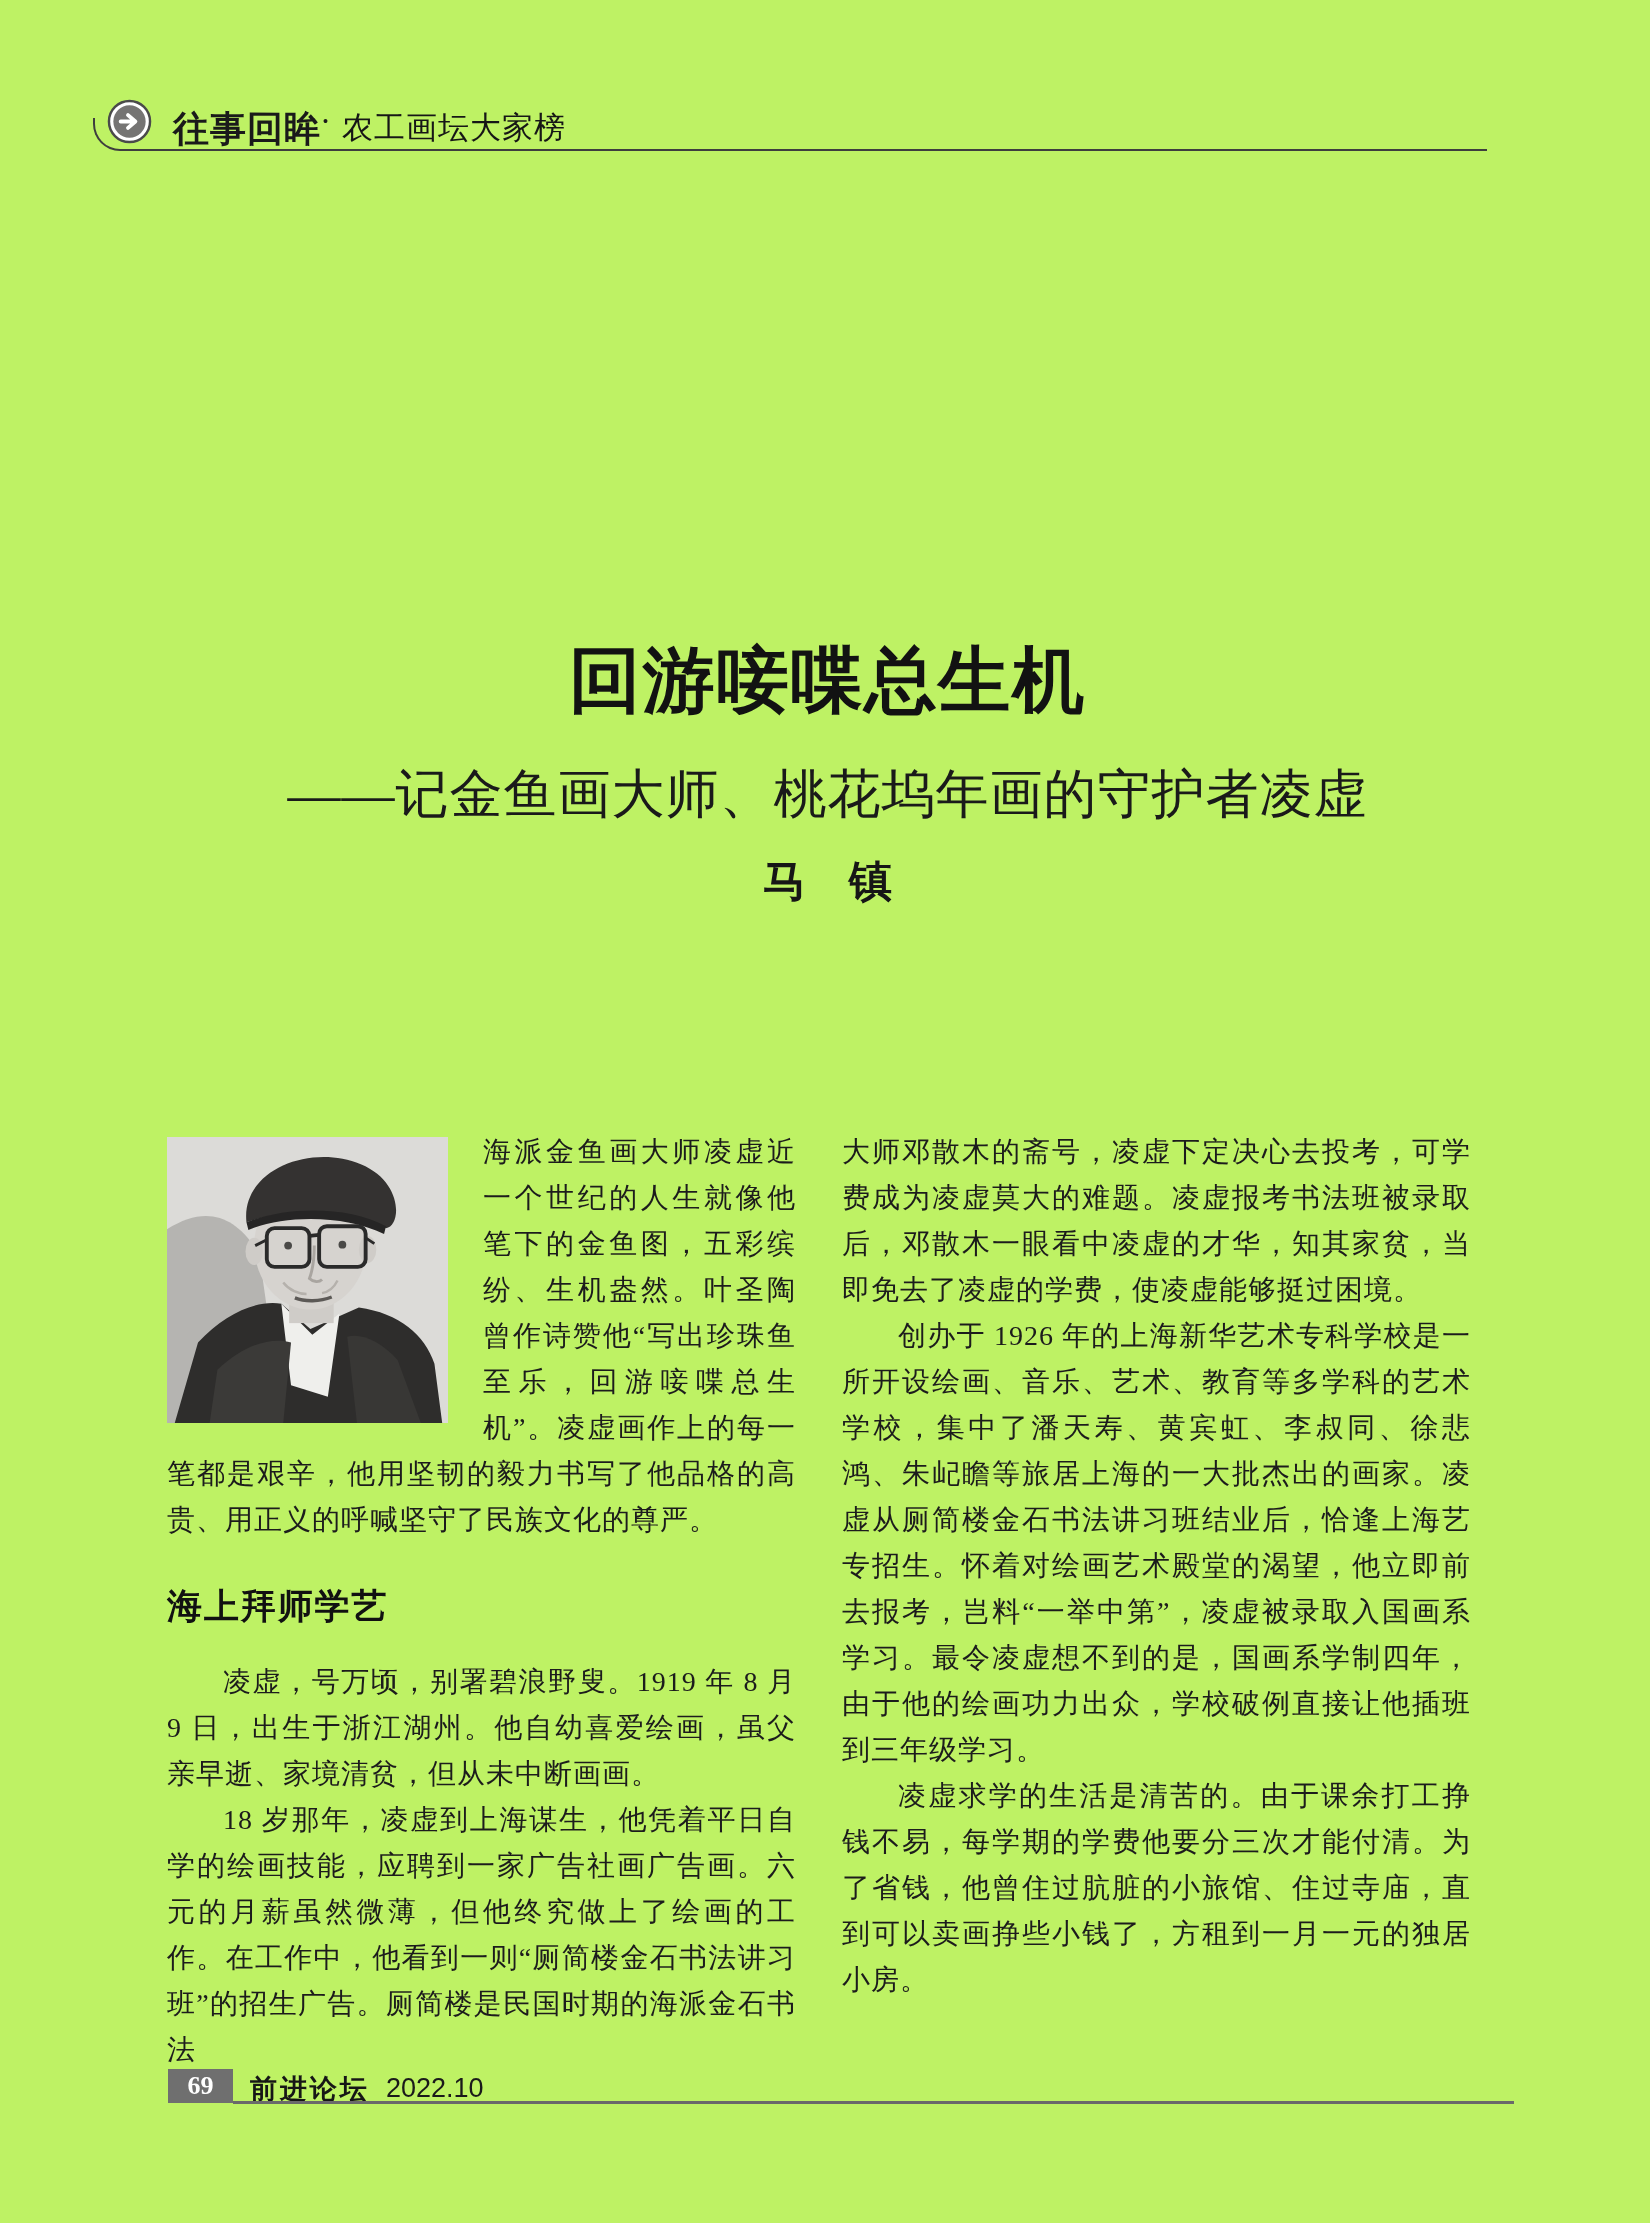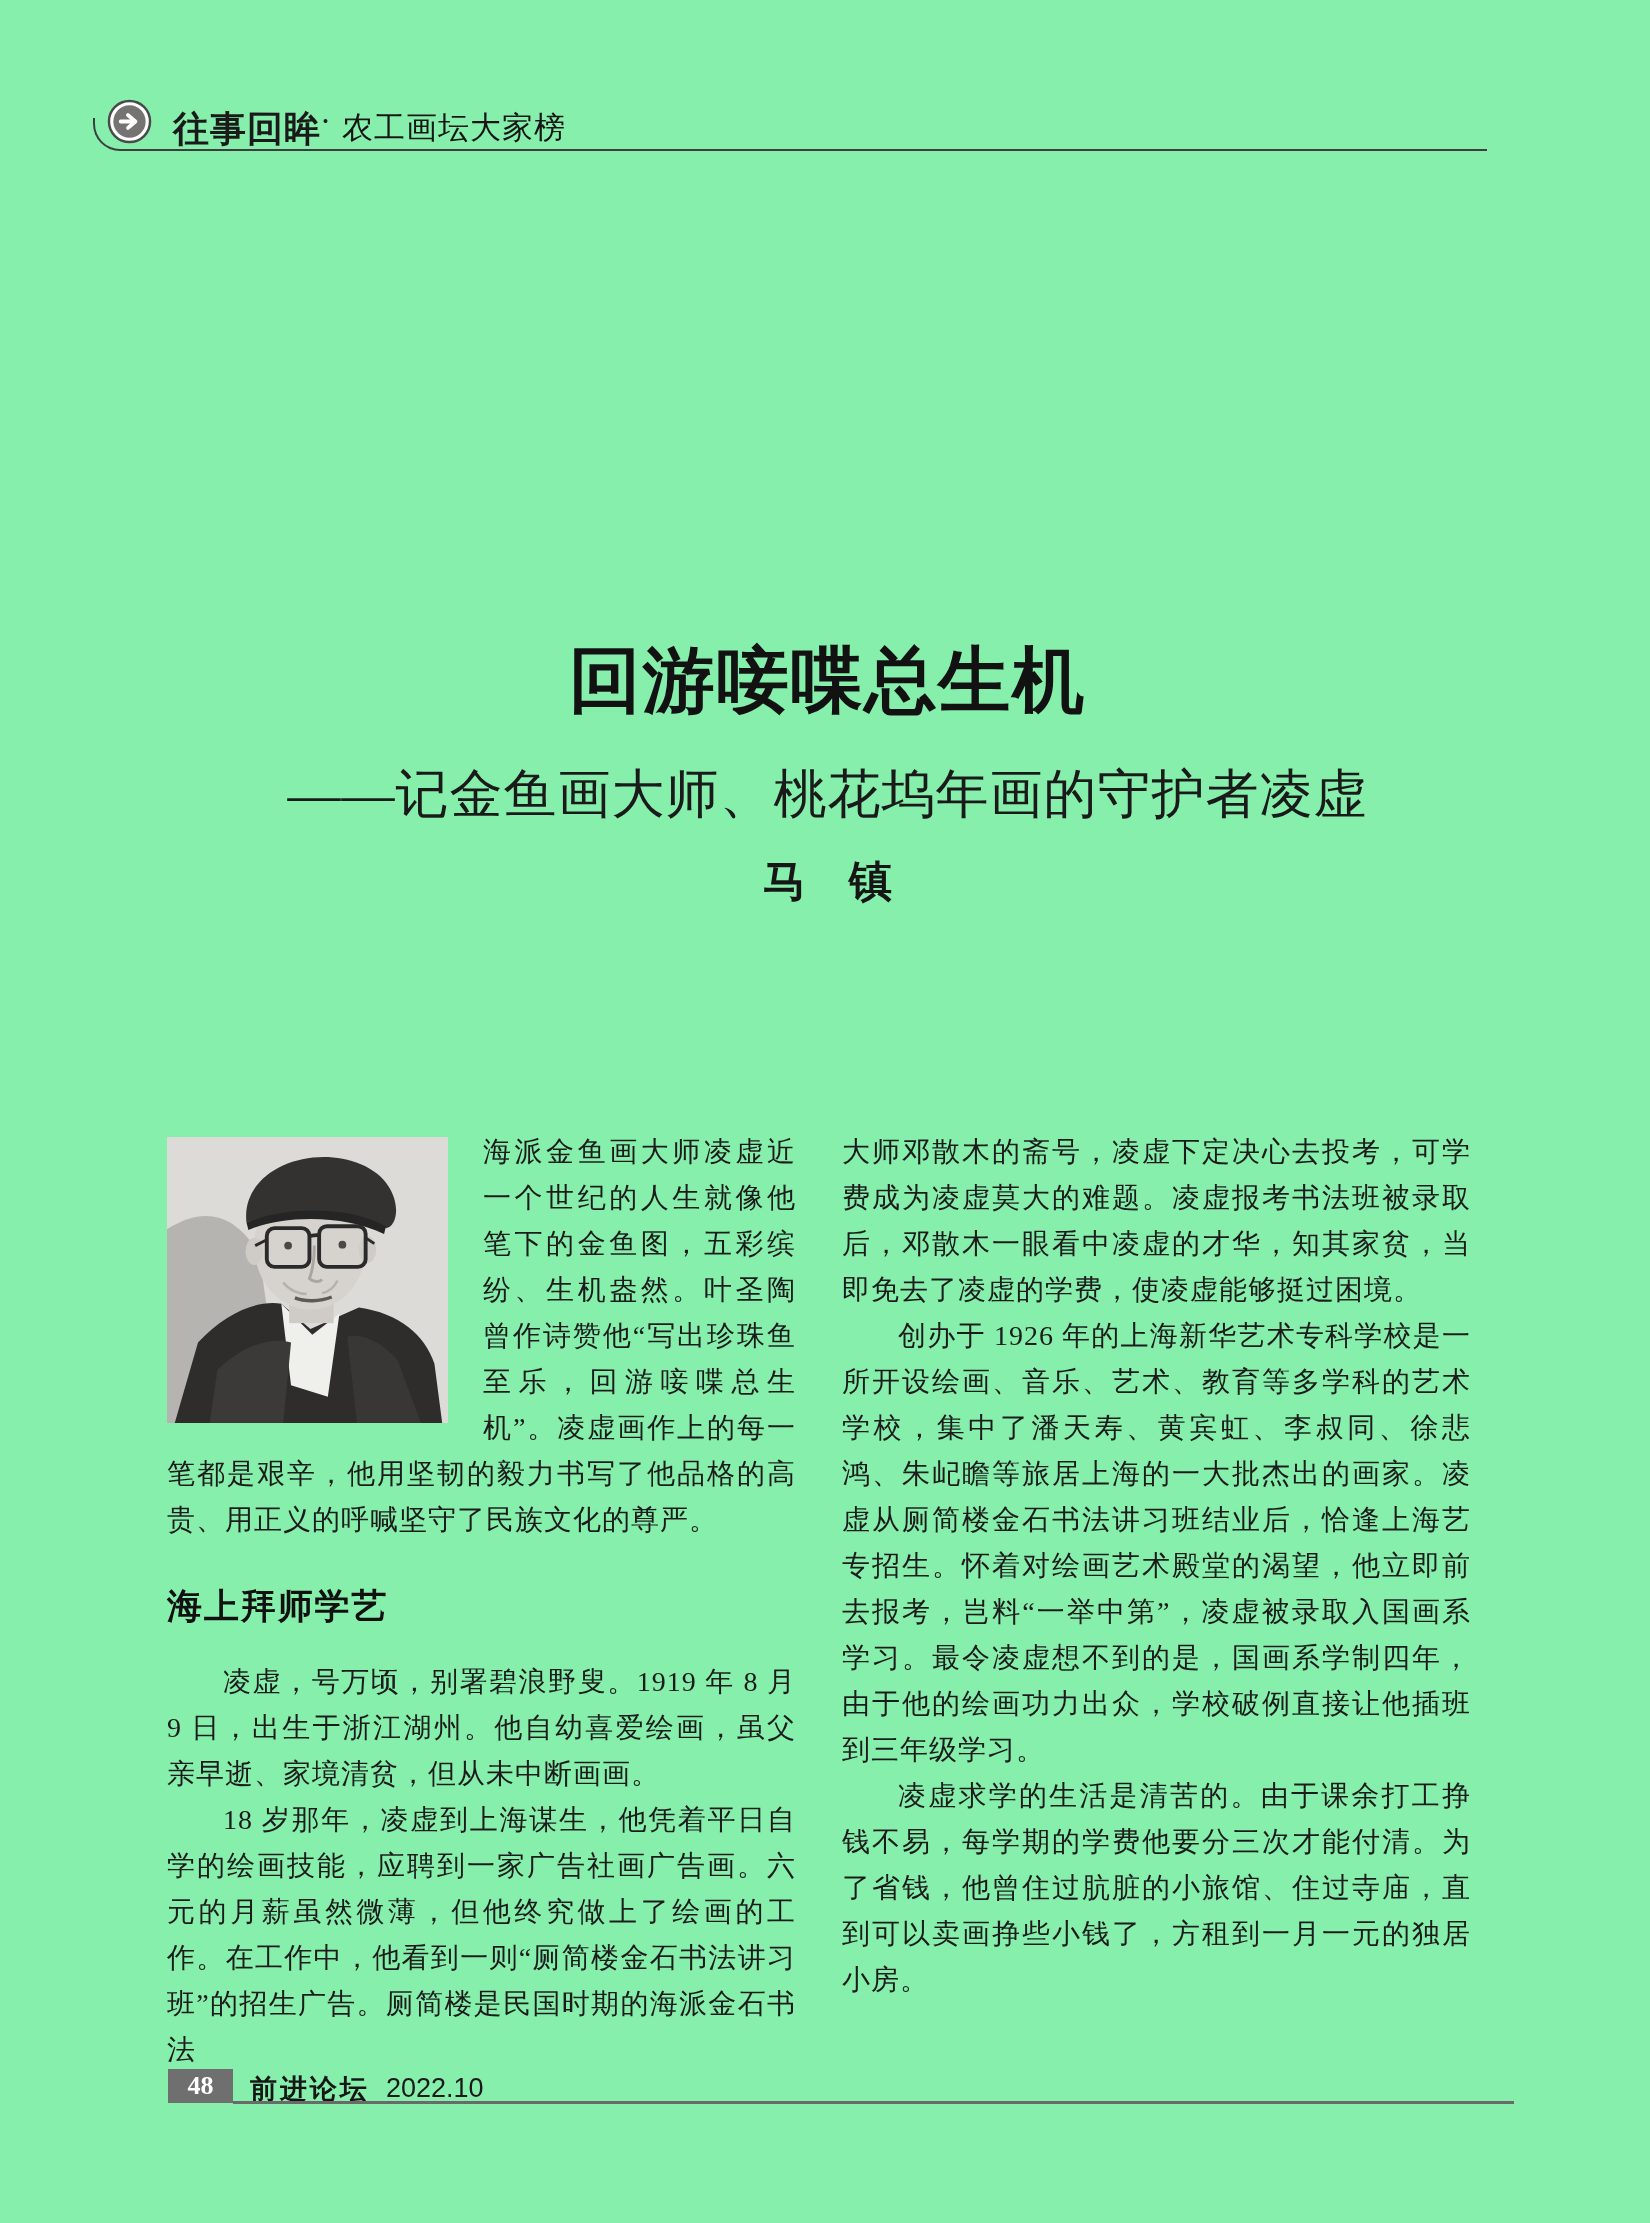--- a/index.html
+++ b/index.html
@@ -1,17 +1,17 @@
 <!DOCTYPE html>
 <html><head>
 <meta charset="utf-8">
 <style>
   html,body{margin:0;padding:0;background:#9a9a9a;}
   .page{
-    position:relative;width:1651px;height:2223px;background:#86efac;
+    position:relative;width:1651px;height:2223px;background:#bef264;
     font-family:"Liberation Serif","DejaVu Serif",serif;color:#1e1e1e;
     overflow:hidden;margin:0 auto;
   }
   
   .header-rule{
     position:absolute;left:93px;top:118px;width:1392px;height:31px;
     border-left:2.9px solid #3e3e3e;border-bottom:2.9px solid #3e3e3e;
     border-bottom-left-radius:27px;
   }
   .header-icon{position:absolute;left:107px;top:99px;width:45px;height:45px;}
@@ -147,19 +147,19 @@
     </div>
 
     <div class="col">
       <p>大师邓散木的斋号，凌虚下定决心去投考，可学费成为凌虚莫大的难题。凌虚报考书法班被录取后，邓散木一眼看中凌虚的才华，知其家贫，当即免去了凌虚的学费，使凌虚能够挺过困境。</p>
       <p class="indent">创办于 1926 年的上海新华艺术专科学校是一所开设绘画、音乐、艺术、教育等多学科的艺术学校，集中了潘天寿、黄宾虹、李叔同、徐悲鸿、朱屺瞻等旅居上海的一大批杰出的画家。凌虚从厕简楼金石书法讲习班结业后，恰逢上海艺专招生。怀着对绘画艺术殿堂的渴望，他立即前去报考，岂料“一举中第”，凌虚被录取入国画系学习。最令凌虚想不到的是，国画系学制四年，由于他的绘画功力出众，学校破例直接让他插班到三年级学习。</p>
       <p class="indent">凌虚求学的生活是清苦的。由于课余打工挣钱不易，每学期的学费他要分三次才能付清。为了省钱，他曾住过肮脏的小旅馆、住过寺庙，直到可以卖画挣些小钱了，方租到一月一元的独居小房。</p>
     </div>
 
   </div>
 
-  <div class="footer-pagebox">48</div>
+  <div class="footer-pagebox">69</div>
   <div class="footer-journal">前进论坛</div>
   <div class="footer-issue">2022.10</div>
   <div class="footer-rule"></div>
 
 </div>
 
 
 </body></html>

